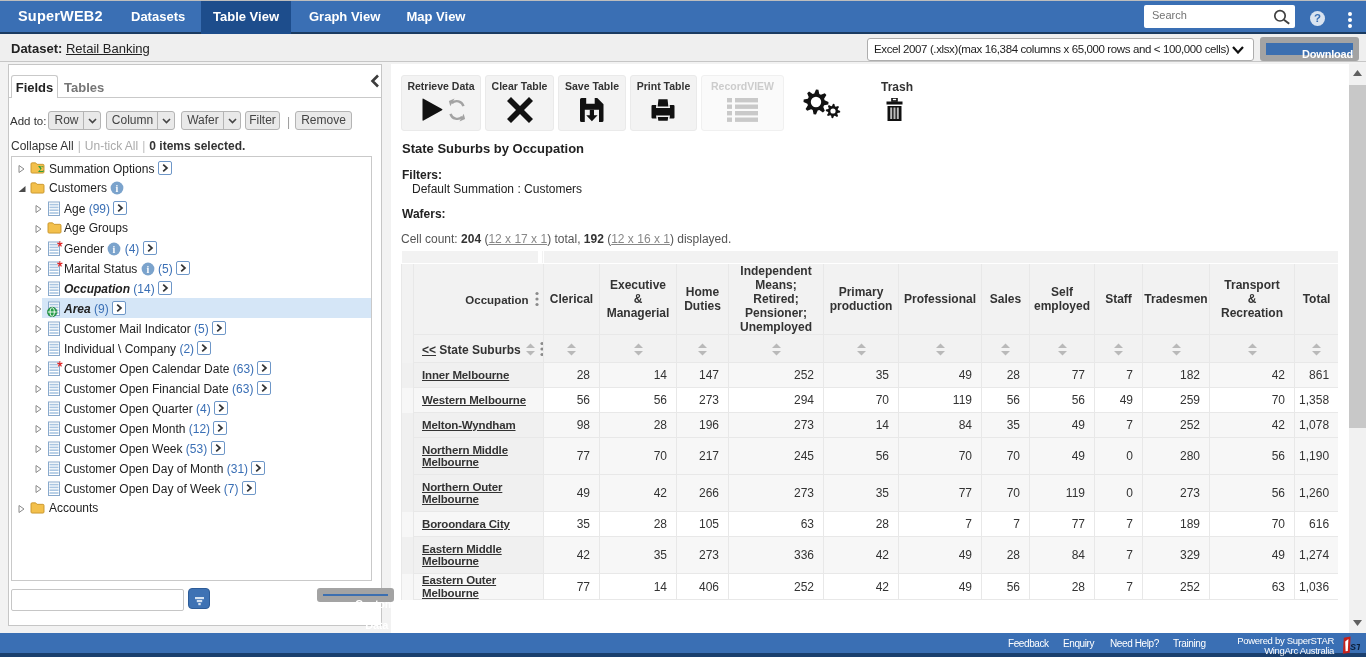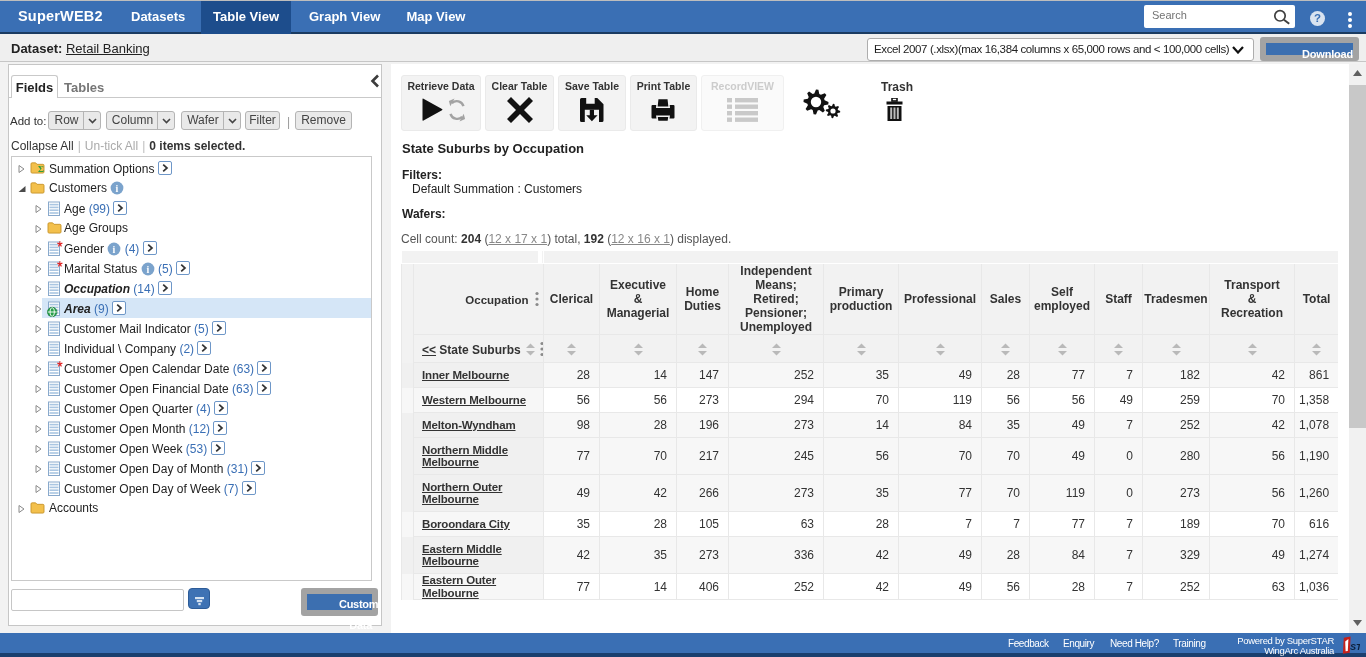--- a/index.html
+++ b/index.html
@@ -34,21 +34,21 @@
 #collapseline .dis { color:#aaa; }
 #collapseline .sep { color:#bbb; padding:0 4px; }
 #treebox { left:11px; top:156px; width:361px; height:425px; border:1px solid #c9c9c9; background:#fff; overflow:hidden; }
 .trow { position:absolute; left:1px; width:359px; height:20px; font-size:12px; color:#222; white-space:nowrap; }
 .trow.sel { background:linear-gradient(to right, rgba(0,0,0,0) 30px, #d5e6f7 30px); }
 .tlabel { position:absolute; top:3px; white-space:nowrap; }
 .cnt { color:#3a6fb5; }
 .ital { font-style:italic; font-weight:bold; }
 #searchinput2 { left:11px; top:589px; width:173px; height:22px; border:1px solid #c6c6c6; border-radius:2px; background:#fff; }
 #funnelbtn { left:188px; top:588px; width:22px; height:21px; background:#3e72b4; border:1px solid #2d5c98; border-radius:4px; }
-#customdata { left:301px; top:588px; width:77px; height:28px; line-height:21px; font-size:11px; letter-spacing:-0.3px; }
+#customdata { left:317px; top:588px; width:77px; height:14px; line-height:21px; font-size:11px; letter-spacing:-0.3px; }
 
 
 .tbtn { top:75px; height:56px; background:#f3f3f3; border:1px solid #eaeaea; border-radius:3px; text-align:center; font-size:10.5px; font-weight:bold; color:#333; padding-top:4px; }
 #title { left:402px; top:141px; font-size:13px; font-weight:bold; color:#222; }
 #filters { left:402px; top:168px; font-size:12px; font-weight:bold; color:#222; }
 #filterval { left:412px; top:182px; font-size:12px; color:#222; }
 #wafers { left:402px; top:207px; font-size:12px; font-weight:bold; color:#222; }
 #cellcount { left:401px; top:232px; font-size:12px; color:#555; }
 #cellcount a { color:#888; text-decoration:underline; } #cellcount b { color:#333; }
 

